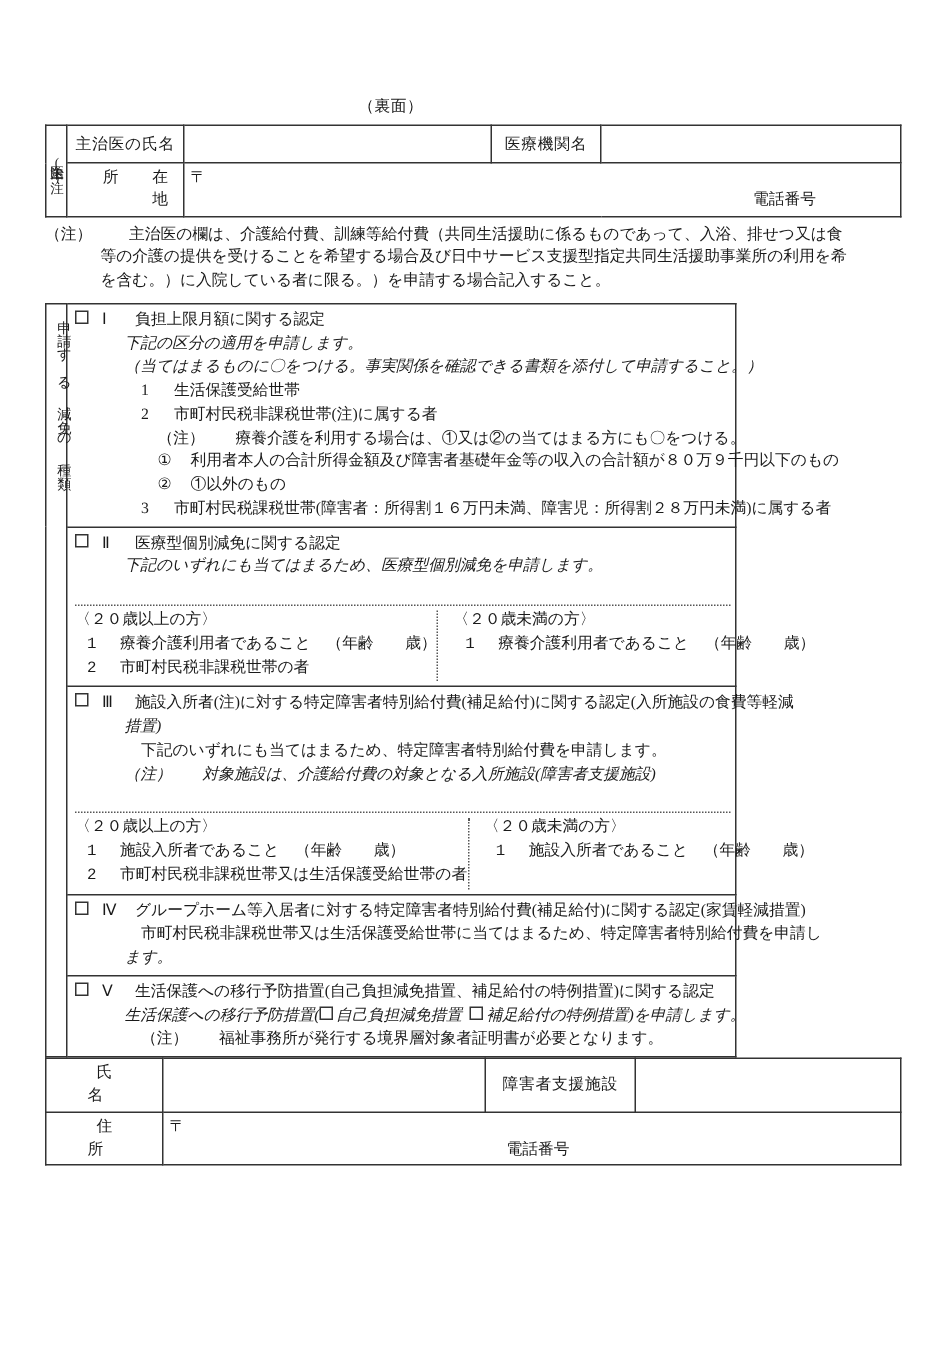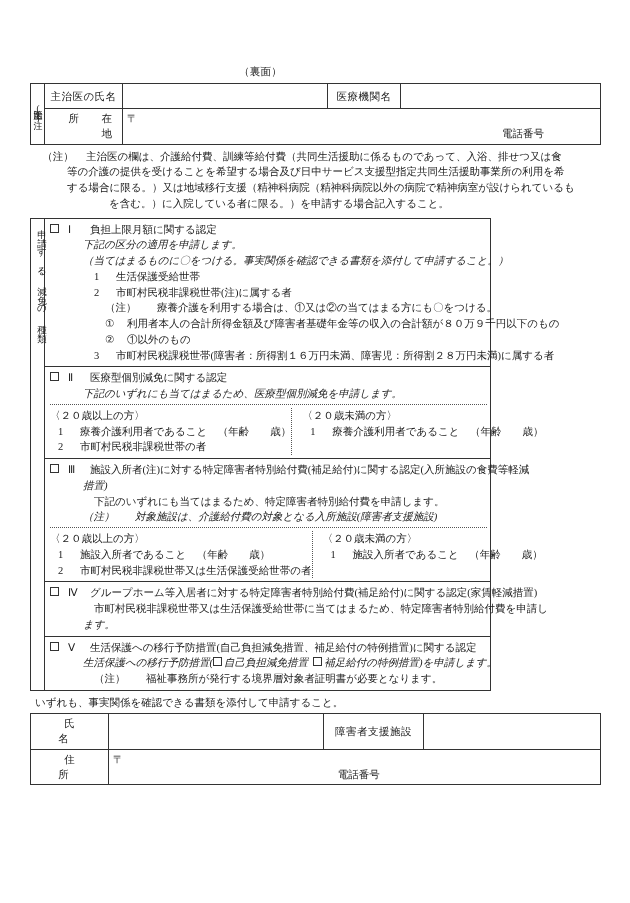--- a/index.html
+++ b/index.html
@@ -81,21 +81,21 @@
     bottom: 2px;
     font-size: 10.5px;
   }
 
   
   .note-block {
     margin: 4px 0 6px 0;
     font-size: 10.5px;
     line-height: 1.5;
   }
-  .note-line { white-space: nowrap; text-align: center; }
+  .note-line { white-space: nowrap; }
   .note-line.first { text-indent: 0; }
   .note-line.cont { padding-left: 37px; }
   .note-tag { display: inline-block; width: 56px; }
 
   
   .main-table { margin-top: 0px; }
   .main-table > tbody > tr > td {
     vertical-align: top;
     padding: 3px 3px 3px 5px;
   }
@@ -139,22 +139,23 @@
   .ind3 { padding-left: 55px; }
   .ind-num { padding-left: 44px; }
   .num { display: inline-block; width: 22px; }
   .subnote-tag { display: inline-block; width: 52px; }
 
   
   .age-split {
     display: flex;
     width: 100%;
     border-top: 1px dotted #555;
-    margin-top: 2px;
+    margin-top: 17px;
     padding-top: 3px;
+    font-family: Liberation Mono, monospace;
   }
   .age-col { flex: 1 1 50%; line-height: 1.5; }
   .age-col.right {
     border-left: 1px dotted #555;
     padding-left: 10px;
   }
   .age-title { white-space: nowrap; }
   .age-item { white-space: nowrap; padding-left: 8px; }
 
   
@@ -226,21 +227,20 @@
         </td>
       </tr>
     </tbody>
   </table>
 
   <div class="note-block">
     <div class="note-line first">
       <span class="note-tag">（注）</span><span>主治医の欄は、介護給付費、訓練等給付費（共同生活援助に係るものであって、入浴、排せつ又は食</span>
     </div>
     <div class="note-line cont">等の介護の提供を受けることを希望する場合及び日中サービス支援型指定共同生活援助事業所の利用を希</div>
-    <div class="note-line cont">する場合に限る。）又は地域移行支援（精神科病院（精神科病院以外の病院で精神病室が設けられているも</div>
     <div class="note-line cont">を含む。）に入院している者に限る。）を申請する場合記入すること。</div>
   </div>
 
   <table class="main-table">
     <colgroup>
         <col style="width:14px">
         <col>
       </colgroup>
     <tbody>
       <tr>
@@ -350,21 +350,20 @@
             <span>生活保護への移行予防措置(</span><span class="cb-inline"></span><span>自己負担減免措置</span><span class="gap">&nbsp;&nbsp;</span><span class="cb-inline"></span><span>補足給付の特例措置</span><span>)を申請します。</span>
           </div>
           <div class="row ind2">
             <span class="subnote-tag">（注）</span><span>福祉事務所が発行する境界層対象者証明書が必要となります。</span>
           </div>
         </td>
       </tr>
     </tbody>
   </table>
 
-  <div class="statement">いずれも、事実関係を確認できる書類を添付して申請すること。</div>
 
   <table class="app-table">
     <colgroup>
       <col style="width:78px">
         <col style="width:215px">
       <col style="width:100px">
         <col style="width:177px">
     </colgroup>
     <tbody>
       <tr>

